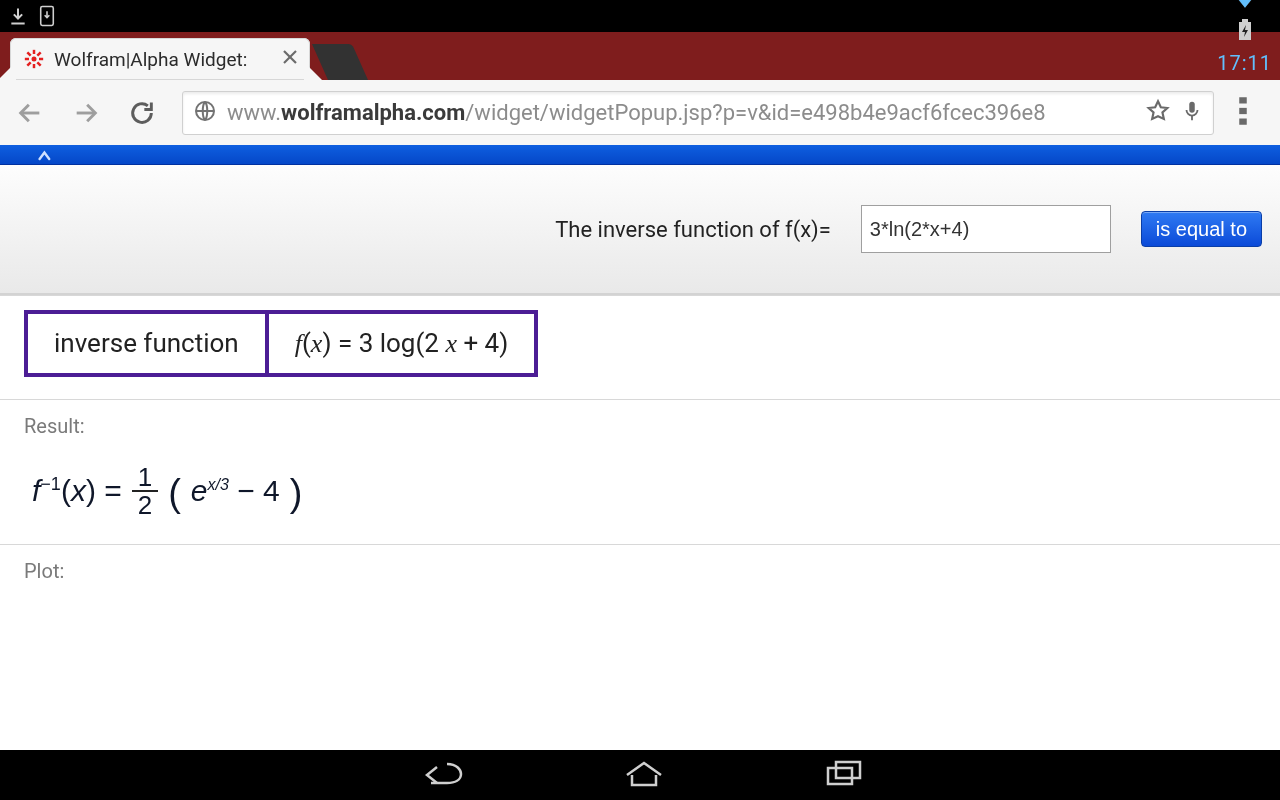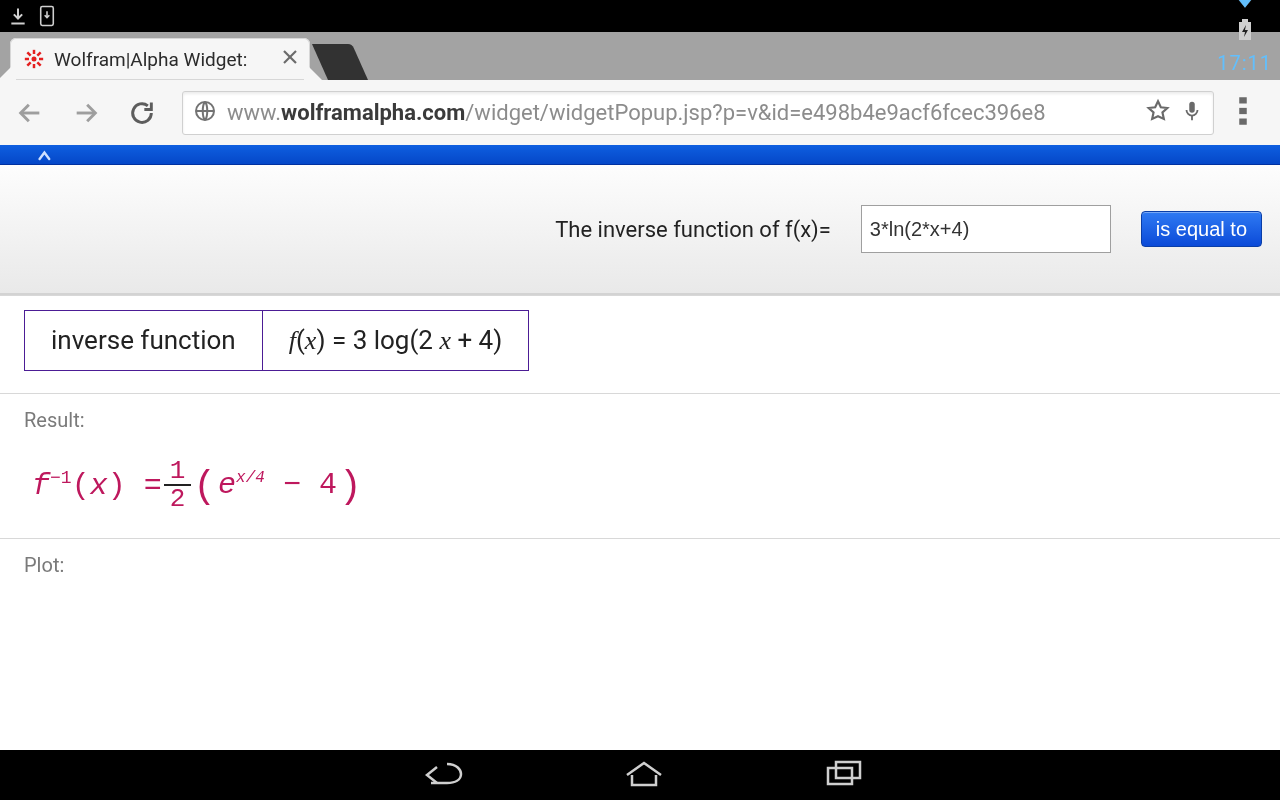--- a/index.html
+++ b/index.html
@@ -6,21 +6,21 @@
 html, body { width: 1280px; height: 800px; font-family: "Roboto", Arial, sans-serif; background: #000; overflow: hidden; }
 
 
 .status-bar { height: 32px; background: #000; color: #bcbcbc; display: flex; align-items: center; padding: 0 8px; font-size: 18px; }
 .status-bar .left, .status-bar .right { display: flex; align-items: center; gap: 10px; }
 .status-bar .right { margin-left: auto; flex-direction: column; }
 .status-bar .clock { color: #62bffd; font-size: 20px; letter-spacing: 1px; }
 .status-bar svg { display: block; }
 
 
-.browser-chrome { height: 113px; background: #a3a3a3; }
+.browser-chrome { height: 113px; background: #7f1d1d; }
 .tab-strip { height: 48px; position: relative; }
 .tab {
   position: absolute; left: 10px; top: 6px; width: 300px; height: 42px;
   background: #f6f6f6; border-top-left-radius: 6px; border-top-right-radius: 6px;
   display: flex; align-items: center; padding: 0 12px 0 14px; gap: 10px;
   box-shadow: 0 0 0 1px #d7d7d7 inset;
 }
 .tab::before, .tab::after{
   content:""; position:absolute; bottom:0; width:18px; height:18px; background:#f6f6f6;
 }
@@ -56,28 +56,28 @@
 }
 .btn-blue{
   height:36px; padding:0 14px; color:#fff; font-size:20px; border:1px solid #0a3ea8;
   background:linear-gradient(#2f7af3,#0b4ad8); border-radius:4px; box-shadow: inset 0 1px 0 rgba(255,255,255,.35);
 }
 
 .pod { border-top:1px solid #d8d8d8; padding: 14px 24px 22px; }
 .pod .label { color:#7a7a7a; font-size:20px; margin-bottom:16px; }
 .interp-row { display:flex; gap:0; }
 .interp-cell{
-  border:1px solid #4c1d95; padding:14px 26px; font-size:26px; color:#222;
+  border:4px solid #4c1d95; padding:14px 26px; font-size:26px; color:#222;
 }
 .interp-cell + .interp-cell{ border-left:none; }
 .interp-cell .fx { font-style:italic; font-family: "Cambria Math", "Times New Roman", serif; }
 
 .result-formula{
-  font-family:Liberation Mono, monospace; font-size:30px; color:#be185d;
-  display:flex; align-items:center; gap:2px; padding:10px 8px 4px;
+  font-family:Liberation Sans, sans-serif; font-size:30px; color:#0f172a;
+  display:flex; align-items:center; gap:10px; padding:10px 8px 4px;
 }
 .result-formula .supneg { font-size:18px; vertical-align:super;}
 .result-formula .frac{ display:inline-flex; flex-direction:column; align-items:center; line-height:1; font-size:26px;}
 .result-formula .frac .n{ border-bottom:2px solid #222; padding:0 6px;}
 .result-formula .frac .d{ padding:0 6px;}
 .result-formula .paren{ font-size:38px; line-height:0; position:relative; top:2px;}
 .result-formula sup{ font-size:16px;}
 
 
 .navbar { position:absolute; left:0; right:0; bottom:0; height:50px; background:#000; display:flex; align-items:center; justify-content:center; gap:160px;}
@@ -234,21 +234,21 @@
 
   <div class="pod">
     <div class="label">Result:</div>
     <div class="result-formula">
       <span><i>f</i><sup class="supneg">−1</sup><span>(</span><i>x</i><span>) =</span></span>
       <span class="frac">
           <span class="n">1</span>
           <span class="d">2</span>
         </span>
       <span class="paren">(</span>
-      <span><i>e</i><sup><i>x/4</i></sup><span> − 4</span></span>
+      <span><i>e</i><sup><i>x/3</i></sup><span> − 4</span></span>
       <span class="paren">)</span>
     </div>
   </div>
 
   <div class="pod" style="padding-bottom:6px">
     <div class="label">Plot:</div>
   </div>
 </div>
 
 <div class="navbar">

